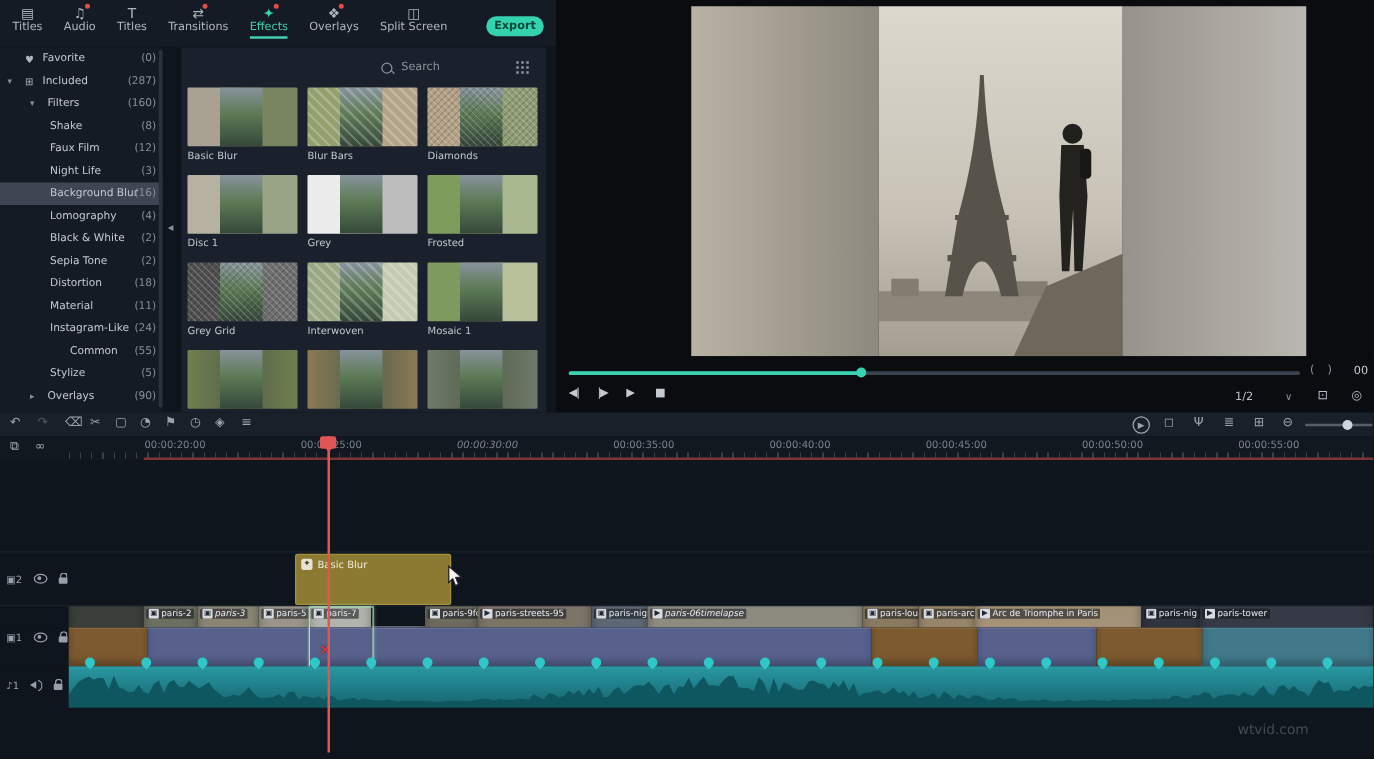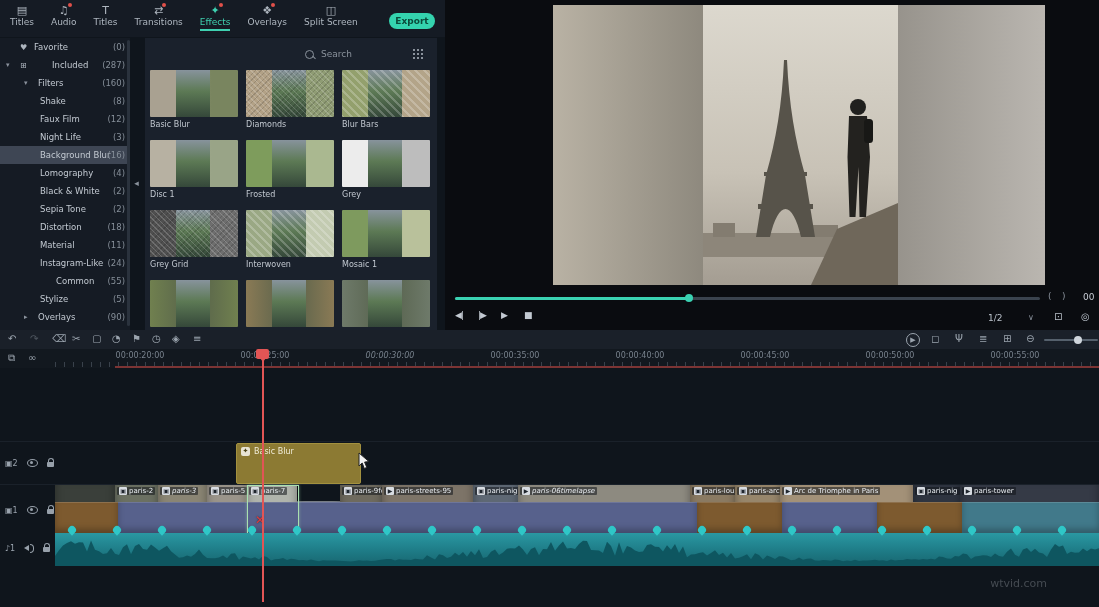--- a/index.html
+++ b/index.html
@@ -168,21 +168,21 @@
   <aside id="sidebar" class="abs">
     <div id="sidebar-list">
         <div class="srow">
           <div class="sicon" style="left: 20px;">♥</div>
           <div class="slabel" style="left: 34px;">Favorite</div>
           <div class="scount">(0)</div>
         </div>
         <div class="srow">
           <div class="chev" style="left: 6px;">▾</div>
           <div class="sicon" style="left: 20px;">⊞</div>
-          <div class="slabel" style="left: 52px;">Included</div>
+          <div class="slabel" style="left: 34px;">Included</div>
           <div class="scount">(287)</div>
         </div>
         <div class="srow">
           <div class="chev" style="left: 24px;">▾</div>
           <div class="slabel" style="left: 38px;">Filters</div>
           <div class="scount">(160)</div>
         </div>
         <div class="srow">
           <div class="slabel" style="left: 40px;">Shake</div>
           <div class="scount">(8)</div>
@@ -247,39 +247,39 @@
       <input type="text" placeholder="Search" style="">
     </div>
     <div id="grid-toggle">
         <i></i>
       </div>
     <div id="effects-grid">
         <div class="fx">
           <div class="thumb" style="background: linear-gradient(90deg, rgb(169, 161, 145) 0%, rgb(169, 161, 145) 30%, rgb(121, 133, 95) 70%, rgb(121, 133, 95) 100%);"></div>
           <div class="fxname">Basic Blur</div>
         </div>
+        <div class="fx pat-stripes">
+          <div class="thumb" style="background: linear-gradient(90deg, rgb(147, 160, 109) 0%, rgb(147, 160, 109) 30%, rgb(179, 164, 137) 70%, rgb(179, 164, 137) 100%);"></div>
+          <div class="fxname">Blur Bars</div>
+        </div>
         <div class="fx pat-hatch">
           <div class="thumb" style="background: linear-gradient(90deg, rgb(178, 161, 134) 0%, rgb(178, 161, 134) 30%, rgb(143, 156, 116) 70%, rgb(143, 156, 116) 100%);"></div>
           <div class="fxname">Diamonds</div>
         </div>
-        <div class="fx pat-stripes">
-          <div class="thumb" style="background: linear-gradient(90deg, rgb(147, 160, 109) 0%, rgb(147, 160, 109) 30%, rgb(179, 164, 137) 70%, rgb(179, 164, 137) 100%);"></div>
-          <div class="fxname">Blur Bars</div>
-        </div>
         <div class="fx">
           <div class="thumb" style="background: linear-gradient(90deg, rgb(183, 177, 162) 0%, rgb(183, 177, 162) 30%, rgb(153, 164, 135) 70%, rgb(153, 164, 135) 100%);"></div>
           <div class="fxname">Disc 1</div>
         </div>
         <div class="fx">
+          <div class="thumb" style="background: linear-gradient(90deg, rgb(236, 236, 236) 0%, rgb(236, 236, 236) 30%, rgb(189, 189, 189) 70%, rgb(189, 189, 189) 100%);"></div>
+          <div class="fxname">Grey</div>
+        </div>
+        <div class="fx">
           <div class="thumb" style="background: linear-gradient(90deg, rgb(126, 156, 92) 0%, rgb(126, 156, 92) 30%, rgb(170, 184, 144) 70%, rgb(170, 184, 144) 100%);"></div>
           <div class="fxname">Frosted</div>
-        </div>
-        <div class="fx">
-          <div class="thumb" style="background: linear-gradient(90deg, rgb(236, 236, 236) 0%, rgb(236, 236, 236) 30%, rgb(189, 189, 189) 70%, rgb(189, 189, 189) 100%);"></div>
-          <div class="fxname">Grey</div>
         </div>
         <div class="fx pat-hatch">
           <div class="thumb" style="background: linear-gradient(90deg, rgb(79, 79, 79) 0%, rgb(79, 79, 79) 30%, rgb(110, 110, 110) 70%, rgb(110, 110, 110) 100%);"></div>
           <div class="fxname">Grey Grid</div>
         </div>
         <div class="fx pat-stripes">
           <div class="thumb" style="background: linear-gradient(90deg, rgb(154, 168, 132) 0%, rgb(154, 168, 132) 30%, rgb(195, 203, 177) 70%, rgb(195, 203, 177) 100%);"></div>
           <div class="fxname">Interwoven</div>
         </div>
         <div class="fx">

